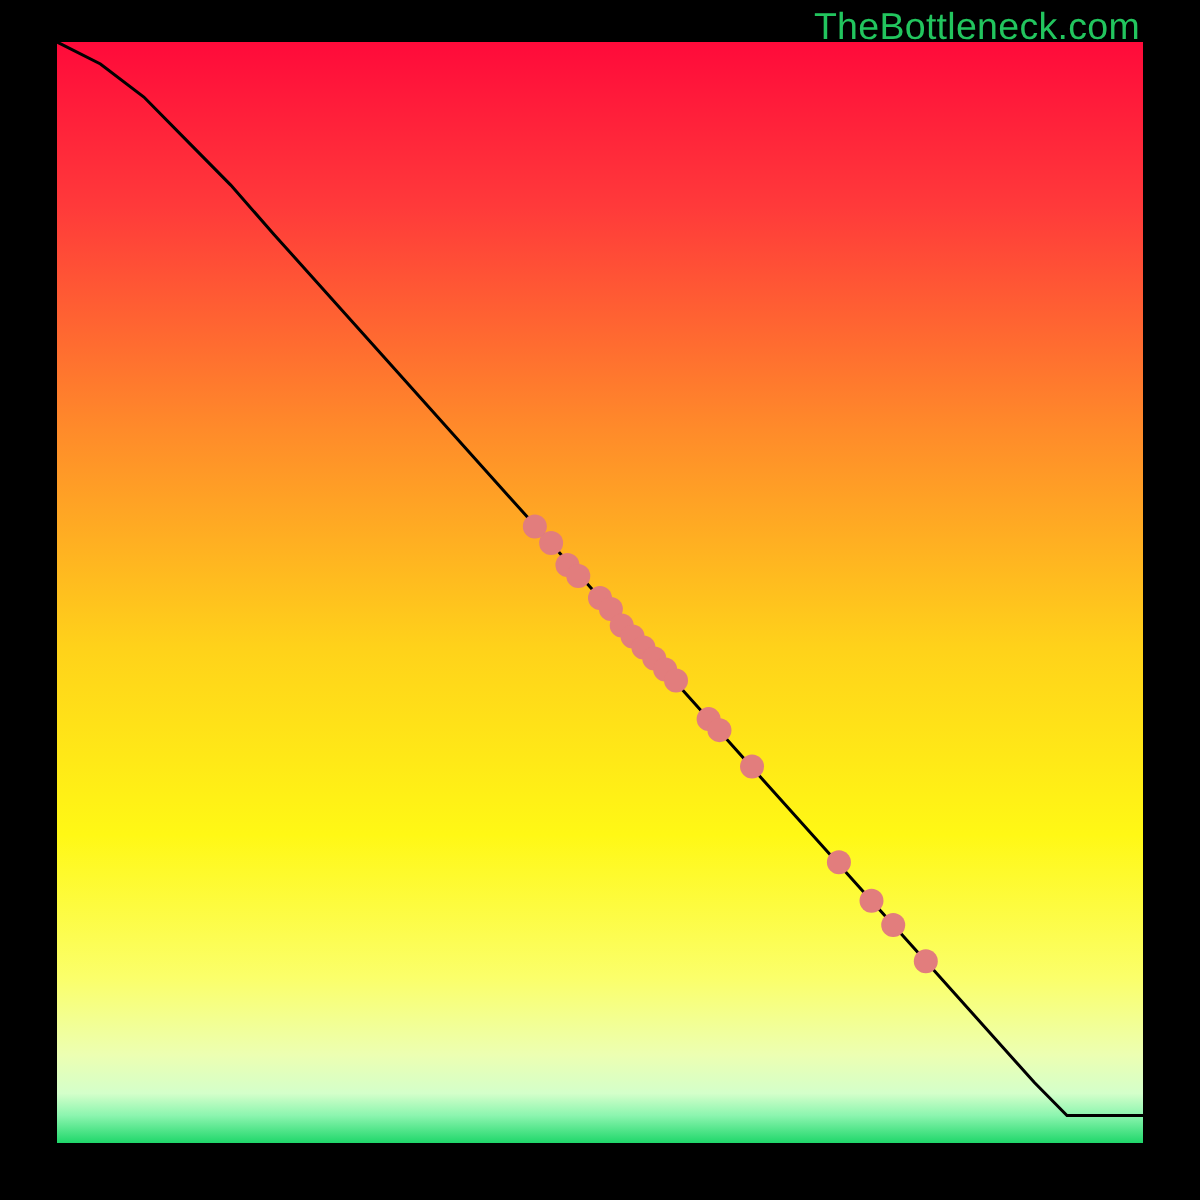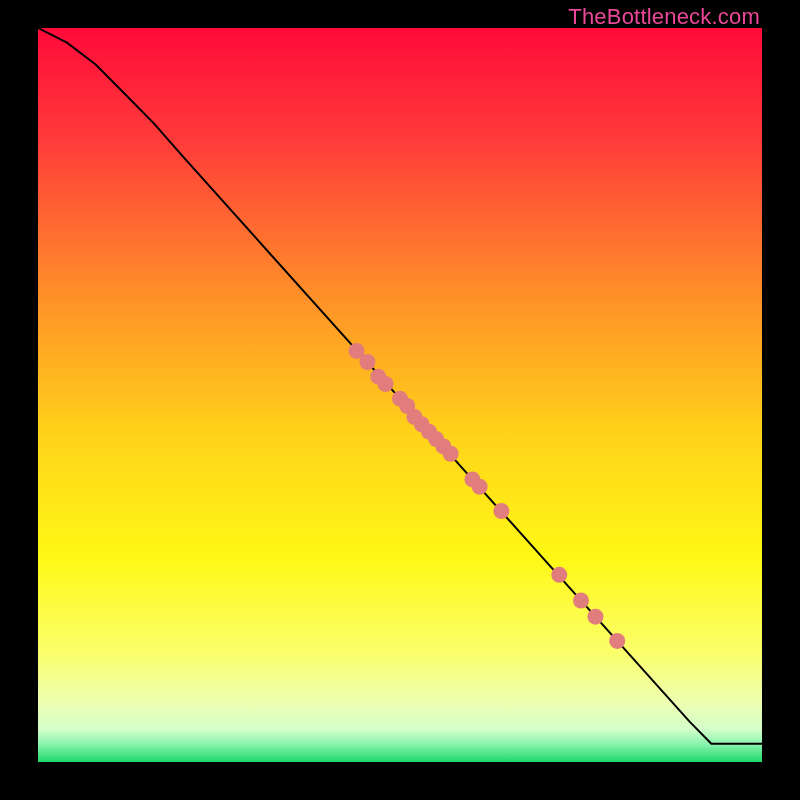--- a/index.html
+++ b/index.html
@@ -19,22 +19,22 @@
     height: 734px;
   }
   .gradient-bg {
     position: absolute;
     left: 0; top: 0; width: 100%; height: 100%;
   }
   .watermark {
     position: absolute;
     top: 4px;
     right: 40px;
-    color: #ec4899;
-    font-size: 22px;
+    color: #22c55e;
+    font-size: 25px;
     font-weight: normal;
     z-index: 10;
     letter-spacing: 0.2px;
   }
   .curve-svg {
     position: absolute;
     left: 0; top: 0;
     width: 100%; height: 100%;
     z-index: 5;
   }

